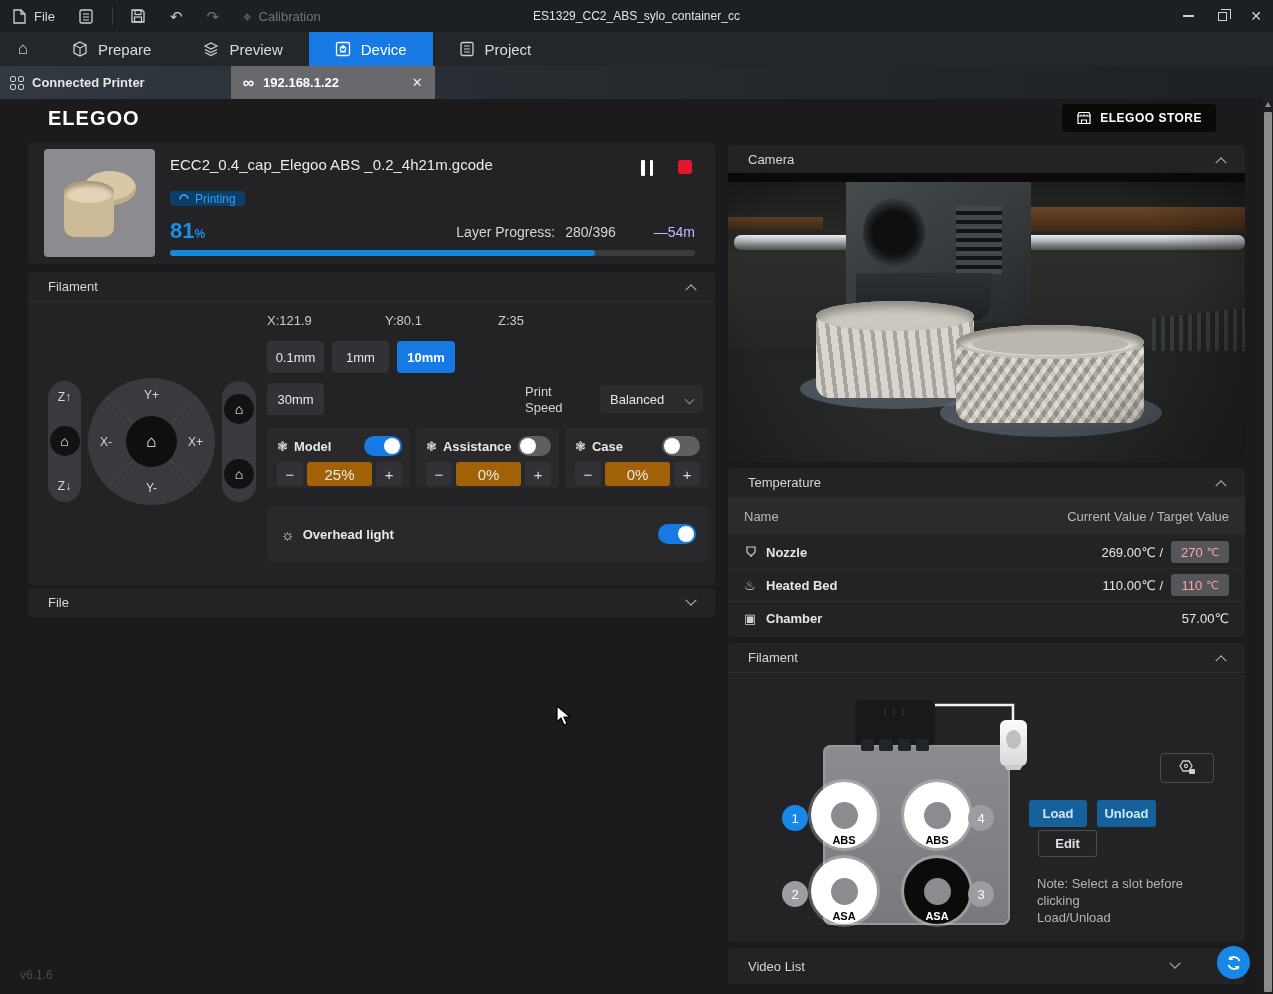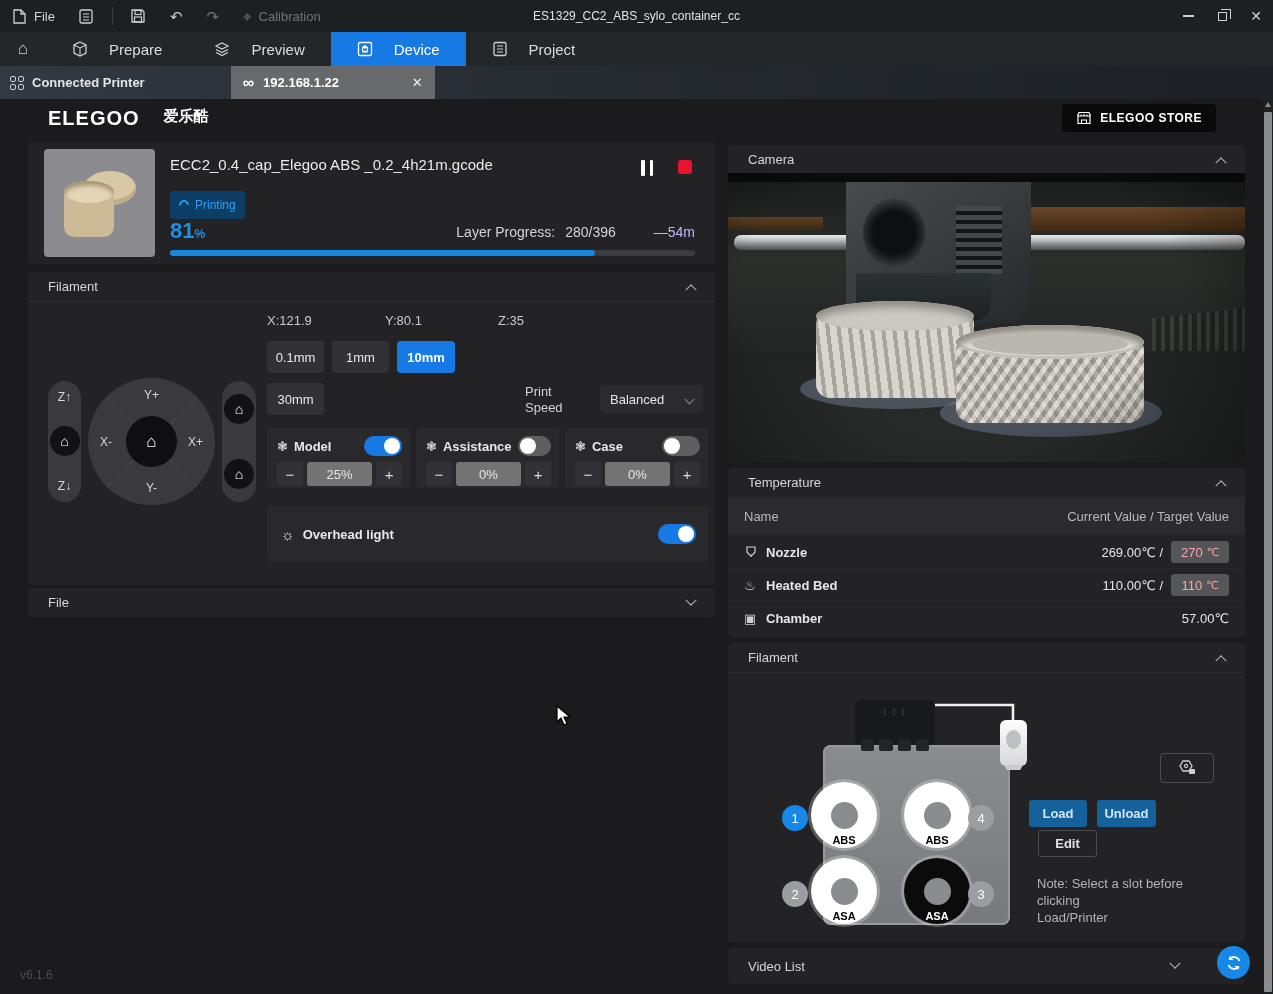--- a/index.html
+++ b/index.html
@@ -19,58 +19,58 @@
   .win-btns { margin-left:auto; display:flex; height:100%; z-index:2; }
   .win-btn { width:34px; height:100%; display:flex; align-items:center; justify-content:center; color:#d0d0d0; }
   .wb-min { width:11px; height:1.5px; background:#d0d0d0; }
   .wb-restore { width:9px; height:9px; border:1.2px solid #d0d0d0; position:relative; }
   .wb-restore:before { content:""; position:absolute; left:2px; top:-4px; width:9px; height:9px; border:1.2px solid #d0d0d0; border-left:none; border-bottom:none; }
   .wb-close { font-size:14px; }
 
   
   .navbar { position:absolute; top:32px; left:0; right:0; height:34px; background:#24272a; display:flex; align-items:stretch; color:#dcdcdc; font-size:15px; }
   .nav-home { width:46px; display:flex; align-items:center; justify-content:center; font-size:17px; color:#cfcfcf; }
-  .nav-tab { display:flex; align-items:center; gap:21px; padding:0 26px; }
+  .nav-tab { display:flex; align-items:center; gap:10px; padding:0 26px; }
   .nav-tab .nico { font-size:15px; color:#cfcfcf; display:inline-flex; }
   .nav-tab.active { background:#1779e4; color:#fff; }
   .nav-tab.active .nico { color:#fff; }
 
   
   .subnav { position:absolute; top:66px; left:0; right:0; height:33px; background:linear-gradient(90deg,#323941 0%,#262b30 45%,#1d2125 100%); display:flex; align-items:stretch; }
   .sub-conn { display:flex; align-items:center; gap:8px; padding:0 10px; color:#e3e5e7; font-size:13px; font-weight:bold; }
   .grid-ico { width:14px; height:14px; display:grid; grid-template-columns:6px 6px; grid-template-rows:6px 6px; gap:2px; }
   .grid-ico i { border:1.4px solid #cfd2d5; border-radius:2px; }
   .printer-tab { margin-left:76px; width:204px; background:#67696c; display:flex; align-items:center; gap:9px; padding:0 12px; color:#fff; font-size:13px; font-weight:bold; }
   .inf { font-size:16px; font-weight:bold; line-height:1; }
   .tab-close { margin-left:auto; color:#f0f0f0; font-size:13px; }
 
   
   .content { position:absolute; top:99px; left:0; right:0; bottom:0; background:#1b1b1e; }
-  .brand { position:absolute; left:48px; top:8px; display:flex; align-items:flex-start; gap:24px; color:#fff; }
+  .brand { position:absolute; left:48px; top:8px; display:flex; align-items:flex-end; gap:16px; color:#fff;flex-direction:column; }
   .brand .logo { font-size:20px; font-weight:bold; letter-spacing:1px; }
   .brand .logo-cn { font-size:15px; font-weight:bold; }
   .store-btn { position:absolute; right:57px; top:5px; height:28px; background:#0a0a0b; border-radius:4px; display:flex; align-items:center; gap:8px; padding:0 14px; color:#fff; font-size:12px; font-weight:bold; letter-spacing:.5px; }
 
   .panel { position:absolute; background:#232326; border-radius:4px; }
   .phead { height:30px; display:flex; align-items:center; padding:0 20px; color:#d6d6d6; font-size:13px; border-bottom:1px solid #2c2c30; }
   .chev { width:8px; height:8px; border-right:1.8px solid #b6b6b6; border-bottom:1.8px solid #b6b6b6; margin-left:auto; }
   .chev.up { transform:rotate(-135deg) translate(-2px,-2px); }
   .chev.down { transform:rotate(45deg) translate(-2px,-2px); }
 
   
   .job-card { left:28px; top:43px; width:687px; height:122px; }
   .thumb { position:absolute; left:16px; top:7px; width:111px; height:108px; background:#8b8b90; border-radius:4px; overflow:hidden; }
   .lid { position:absolute; left:40px; top:22px; width:52px; height:34px; background:#d8c8a6; border-radius:50%; box-shadow:inset 0 -5px 0 #bfae8c; }
   .cup { position:absolute; left:20px; top:40px; width:50px; height:48px; background:#cdbb97; border-radius:8px 8px 10px 10px; }
   .cup:before { content:""; position:absolute; left:0; top:-8px; width:50px; height:22px; background:#e3d5b6; border-radius:50%; box-shadow:inset 0 4px 5px #a2916f; }
   .job-name { position:absolute; left:142px; top:14px; font-size:15px; color:#eaeaea; }
   .job-pause { position:absolute; left:609px; top:18px; width:20px; height:16px; display:flex; gap:5px; justify-content:center; }
   .job-pause i { width:3.5px; height:16px; background:#fff; border-radius:1px; }
   .job-stop { position:absolute; left:650px; top:18px; width:14px; height:14px; background:#e8132e; border-radius:3px; }
-  .badge { position:absolute; left:142px; top:49px; height:28px; background:#0d3e66; border-radius:3px; display:flex; align-items:center; gap:6px; padding:0 9px; color:#2f9df5; font-size:12px; }
+  .badge { position:absolute; left:142px; top:49px; height:15px; background:#0d3e66; border-radius:3px; display:flex; align-items:center; gap:6px; padding:0 9px; color:#2f9df5; font-size:12px; }
   .spin { width:10px; height:10px; border:2px solid transparent; border-top-color:#2f9df5; border-left-color:#2f9df5; border-radius:50%; transform:rotate(40deg); }
   .pct { position:absolute; left:142px; top:76px; color:#1890e8; font-weight:bold; font-size:22px; }
   .pct .pcts { font-size:12px; }
   .layer-line { position:absolute; right:20px; top:82px; left:360px; display:flex; justify-content:flex-end; gap:10px; font-size:14px; color:#d4d4d4; }
   .layer-line .lp-val { color:#d4d4d4; }
   .layer-line .tleft { color:#c4b5fd; margin-left:28px; }
   .pbar { position:absolute; left:142px; right:20px; top:108px; height:6px; background:#3c3c40; border-radius:3px; }
   .pbar .fill { height:100%; background:#1687e0; border-radius:3px; }
 
   
@@ -100,21 +100,21 @@
   .fan-group { position:absolute; top:156px; width:143px; height:60px; background:#29292c; border-radius:4px; padding:6px 8px 0 10px; }
   .fan-row { display:flex; align-items:center; gap:6px; height:24px; }
   .fan-ico { color:#e0e0e0; font-size:13px; }
   .fan-name { color:#e8e8e8; font-size:13px; font-weight:bold; }
   .toggle { width:38px; height:20px; border-radius:10px; background:#5f5f63; position:relative; margin-left:auto; }
   .toggle:before { content:""; position:absolute; top:2px; left:2px; width:16px; height:16px; border-radius:50%; background:#fff; }
   .toggle.on { background:#1779e4; }
   .toggle.on:before { left:auto; right:2px; }
   .stepper { display:flex; align-items:center; gap:4px; margin-top:4px; }
   .stp-btn { width:26px; height:24px; background:#323236; border-radius:3px; color:#dcdcdc; font-size:15px; display:flex; align-items:center; justify-content:center; }
-  .stp-val { width:66px; height:24px; background:#737373; border-radius:3px; color:#e8e8e8; font-size:13px; display:flex; align-items:center; justify-content:center; }
+  .stp-val { width:66px; height:24px; background:#a16207; border-radius:3px; color:#e8e8e8; font-size:15px; display:flex; align-items:center; justify-content:center; }
   .light-row { position:absolute; left:239px; top:234px; width:441px; height:56px; background:#29292c; border-radius:4px; display:flex; align-items:center; padding:0 12px 0 14px; }
   .light-row .sun { color:#e0e0e0; font-size:15px; margin-right:8px; }
   .light-row .llab { color:#e8e8e8; font-size:13px; font-weight:bold; }
 
   .file-bar { left:28px; top:489px; width:687px; height:29px; }
   .file-bar .phead { border-bottom:none; height:29px; }
 
   
   .camera { left:728px; top:46px; width:517px; height:317px; overflow:hidden; }
   .cam-feed { position:absolute; left:0; top:28px; width:517px; height:289px; background:linear-gradient(180deg,#191c1a 0%,#2b2e2b 30%,#242725 55%,#1d201e 100%); overflow:hidden; }
@@ -565,21 +565,21 @@
             <path d="M7 2h6l3 5-3 5H7L4 7z" fill="none" stroke="#cfcfcf" stroke-width="1.3"></path>
             <circle cx="10" cy="7" r="1.6" fill="none" stroke="#cfcfcf" stroke-width="1.1"></circle>
             <rect x="13" y="10" width="6" height="5" rx="1" fill="#cfcfcf"></rect>
           </svg>
       </div>
       <div class="f-btn f-load">Load</div>
       <div class="f-btn f-unload">Unload</div>
       <div class="f-btn f-edit">Edit</div>
       <div class="f-note">
         <div>Note: Select a slot before clicking</div>
-        <div>Load/Printer</div>
+        <div>Load/Unload</div>
       </div>
     </div>
 
     <div class="panel video-bar">
       <div class="phead">
         <span>Video List</span>
         <span class="chev down" style="margin-right:46px"></span>
       </div>
     </div>
     <div class="fab">

